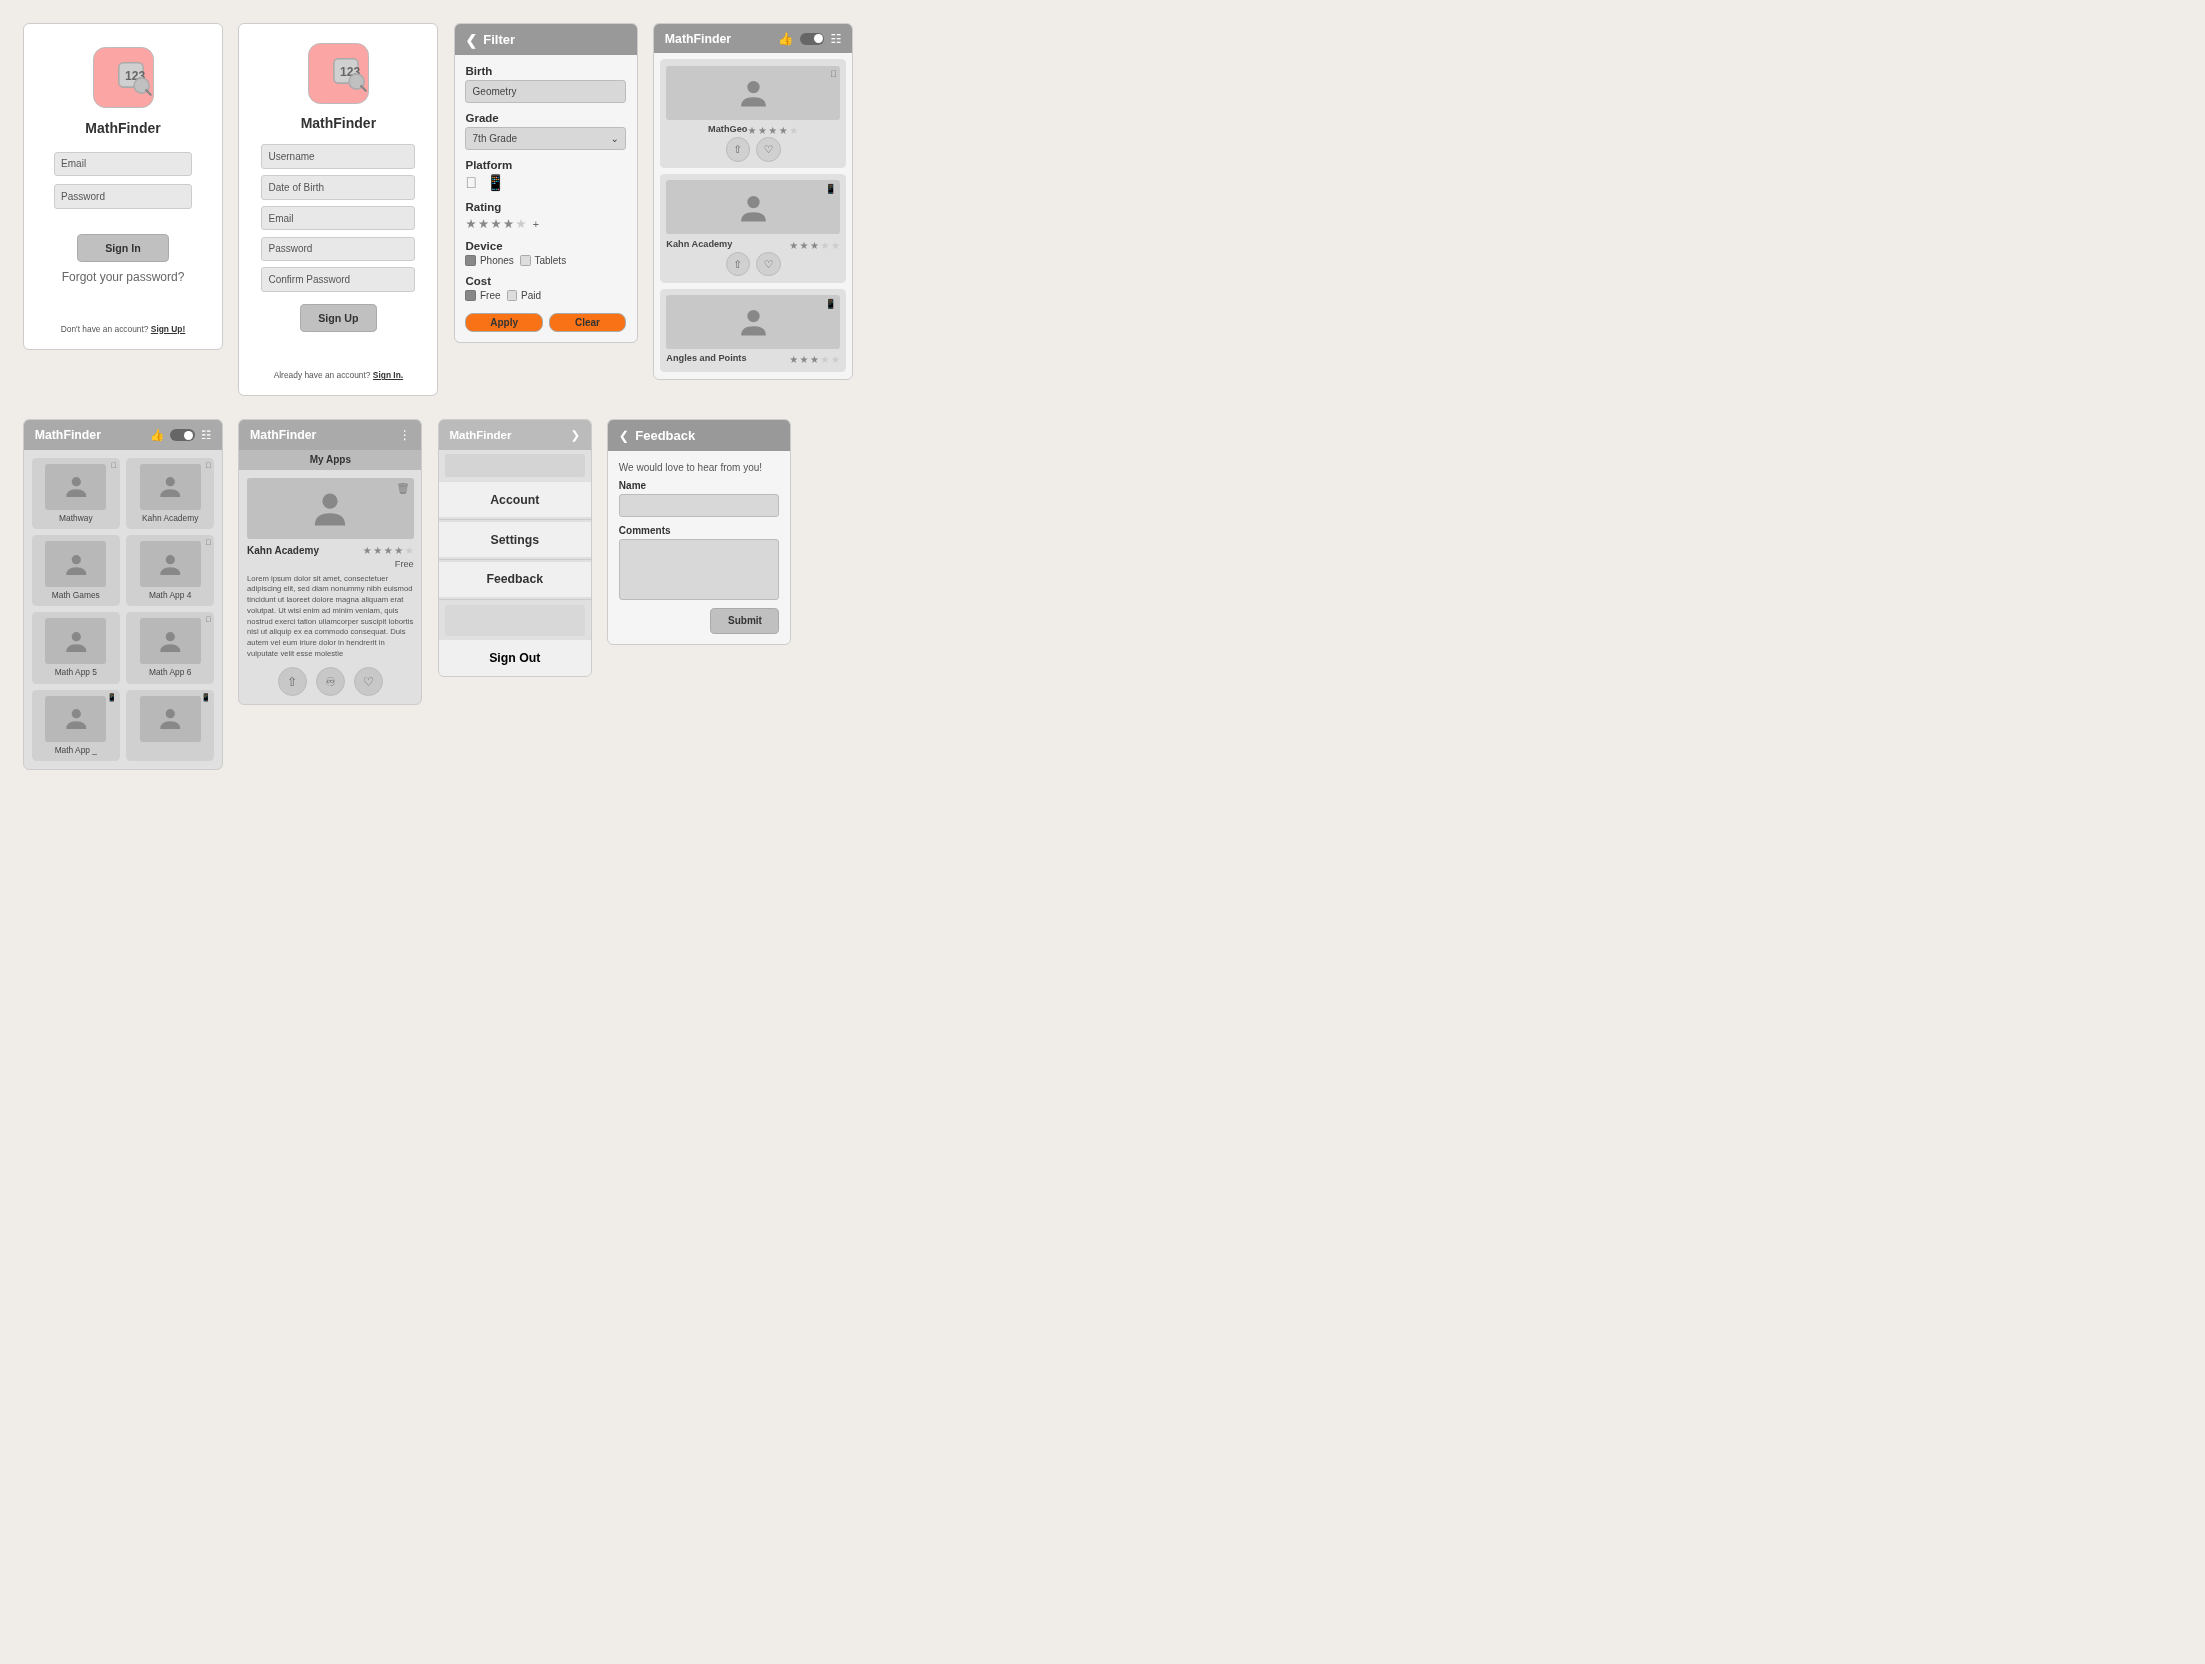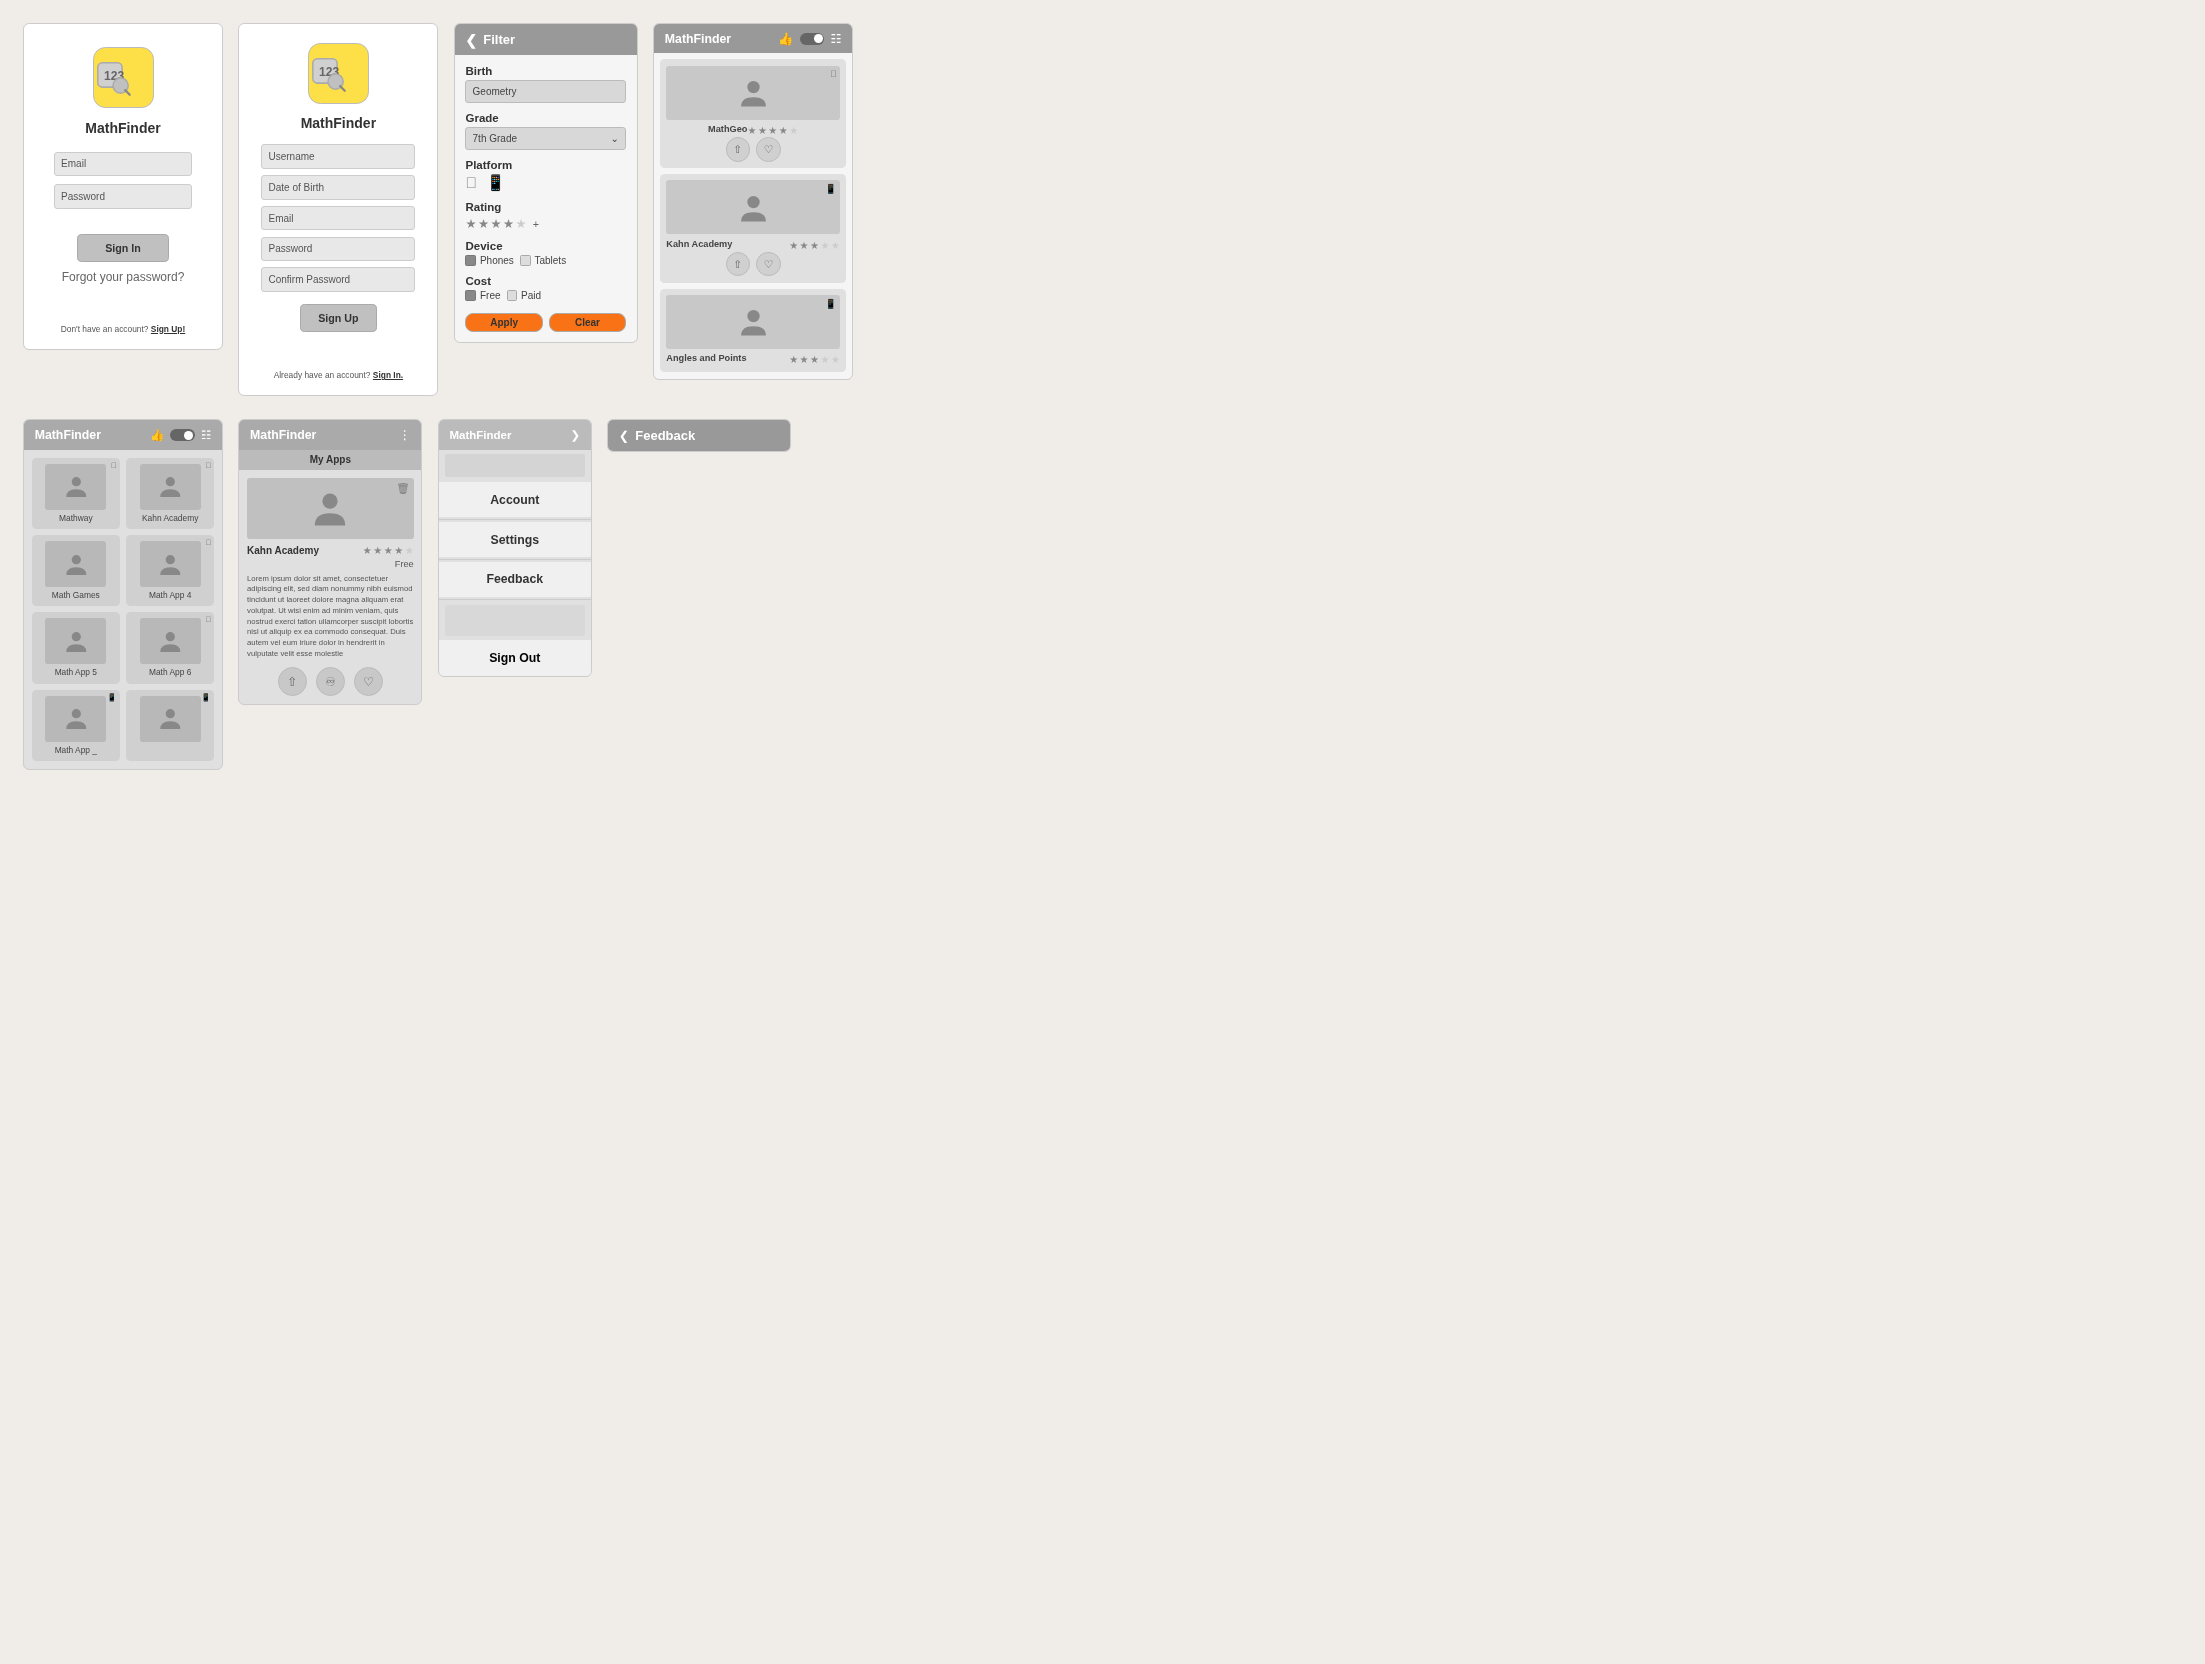--- a/index.html
+++ b/index.html
@@ -34,26 +34,26 @@
       width: 200px;
       padding: 23px 15.4px 15.4px;
       display: flex;
       flex-direction: column;
       align-items: center;
       gap: 7.7px;
     }
     .app-icon {
       width: 61px;
       height: 61px;
-      background: #fde047;
+      background: #fca5a5;
       border-radius: 12.3px;
       border: 1.5px solid #bbb;
       display: flex;
       align-items: center;
-      justify-content: flex-start;
+      justify-content: flex-end;
       font-size: 21.5px;
       color: #555;
       margin-bottom: 4.6px;
     }
     .app-title {
       font-size: 14px;
       font-weight: bold;
       color: #333;
       margin-bottom: 7.7px;
     }
@@ -904,17 +904,29 @@
       <div class="menu-divider"></div>
       <div style="height:31px;background:#ccc;margin:4.6px 6.1px;border-radius:3.1px;opacity:0.4;"></div>
       <div class="menu-signout">Sign Out</div>
     </div>
 
     <div class="feedback-screen">
       <div class="feedback-header">
         <span style="color:#fff;font-size:12.3px;">❮</span>
         <span style="color:#fff;font-size:13px;font-weight:bold;">Feedback</span>
       </div>
+      <div class="feedback-body">
+        <div class="feedback-subtitle">We would love to hear from you!</div>
+        <div>
+          <div class="feedback-label">Name</div>
+          <div class="feedback-input"></div>
+        </div>
+        <div>
+          <div class="feedback-label">Comments</div>
+          <div class="feedback-textarea"></div>
+        </div>
+        <div class="feedback-submit">Submit</div>
+      </div>
     </div>
 
   </div>
 </div>
 
 
 </body></html>

